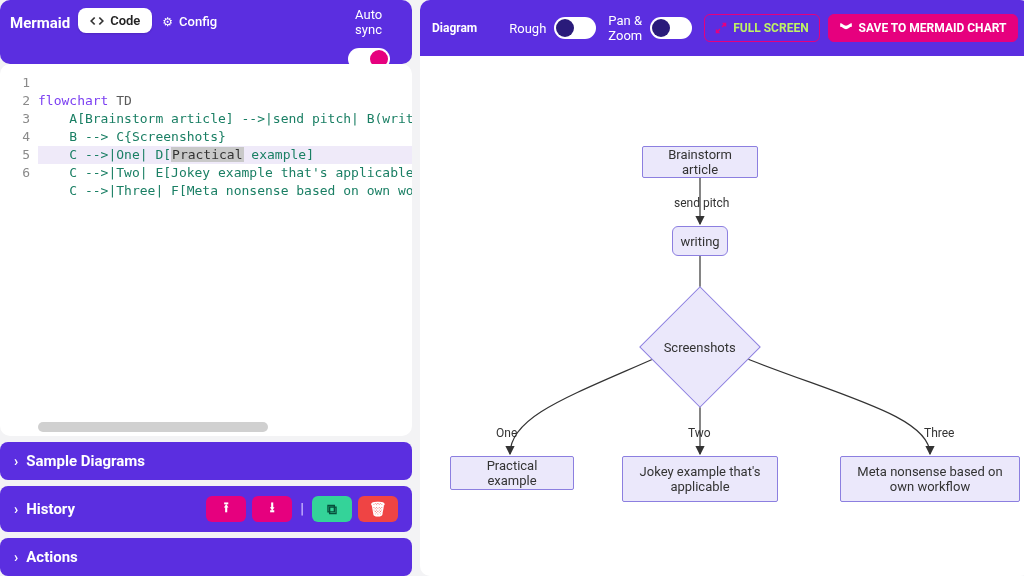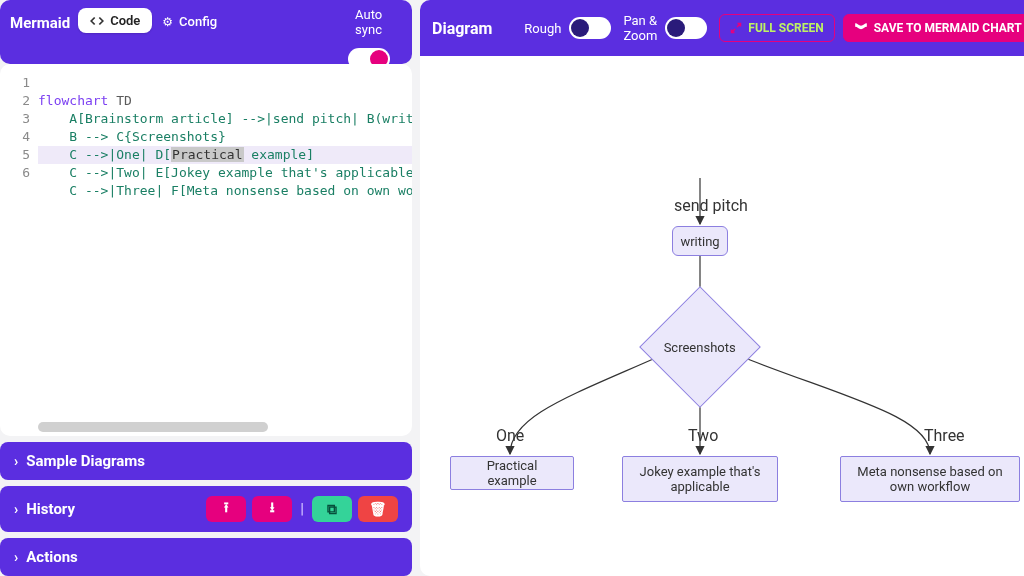--- a/index.html
+++ b/index.html
@@ -106,21 +106,21 @@
   .mini-sep { color:#cbbaff; padding:0 2px; }
   
   .right {
     flex:1; height:100%; display:flex; flex-direction:column; gap:0;
   }
   .right-header {
     background:#5b2ee0; color:#fff; border-radius:10px 10px 0 0;
     height:56px; padding:0 12px;
     display:flex; align-items:center; gap:12px;
   }
-  .right-header .title { font-weight:700; font-size:16px;text-align:right; }
+  .right-header .title { font-weight:700; font-size:12px;text-align:right; }
   .hdr-group { display:flex; align-items:center; gap:8px; font-size:13px; }
   .pill-btn {
     border:1px solid #e6007e; color:#bef264; background:transparent;
     border-radius:6px; padding:6px 10px; font-weight:700; font-size:12px;
     display:flex; align-items:center; gap:6px; white-space:nowrap;
   }
   .pill-btn.solid { background:#e6007e; color:#fff; border-color:#e6007e; }
   .canvas {
     flex:1; background:#fff; border-radius:0 0 10px 10px;
     position:relative; overflow:hidden;
@@ -132,21 +132,21 @@
     display:flex; align-items:center; justify-content:center;
     padding:6px 10px;
   }
   .drect { border-radius:2px; }
   .drectr { border-radius:6px; }
   .ddiam {
     transform:rotate(45deg); width:86px; height:86px;
   }
   .ddiam span { transform:rotate(-45deg); display:block; }
   .dlabel {
-    position:absolute; font-size:16px; color:#333; background:transparent;
+    position:absolute; font-size:12px; color:#333; background:transparent;
   }
   svg.edges { position:absolute; inset:0; width:100%; height:100%; }
   .edge { stroke:#333; stroke-width:1.2; fill:none; }
   .icon { display:inline-block; vertical-align:middle; }
 </style>
 </head>
 <body>
 
 <div class="left">
   <div class="left-header">
@@ -254,20 +254,23 @@
           <path d="M0,0 L8,4 L0,8 z" fill="#333"></path>
         </marker>
       </defs>
       <line class="edge" x1="280" y1="122" x2="280" y2="168" marker-end="url(#ah)"></line>
       <line class="edge" x1="280" y1="200" x2="280" y2="246" marker-end="url(#ah)"></line>
       <path class="edge" d="M240 300 C150 340, 90 360, 90 398" marker-end="url(#ah)"></path>
       <line class="edge" x1="280" y1="334" x2="280" y2="398" marker-end="url(#ah)"></line>
       <path class="edge" d="M320 300 C420 340, 510 360, 510 398" marker-end="url(#ah)"></path>
     </svg>
 
+    <div class="dnode drect" style="left:222px; top:90px; width:116px; height:32px;">
+        <span>Brainstorm article</span>
+      </div>
     <div class="dlabel" style="left:254px; top:140px;">send pitch</div>
     <div class="dnode drectr" style="left:252px; top:170px; width:56px; height:30px;">
         <span>writing</span>
       </div>
     <div class="dnode ddiam" style="left:237px; top:248px;">
         <span>Screenshots</span>
       </div>
 
     <div class="dlabel" style="left:76px; top:370px;">One</div>
     <div class="dlabel" style="left:268px; top:370px;">Two</div>

